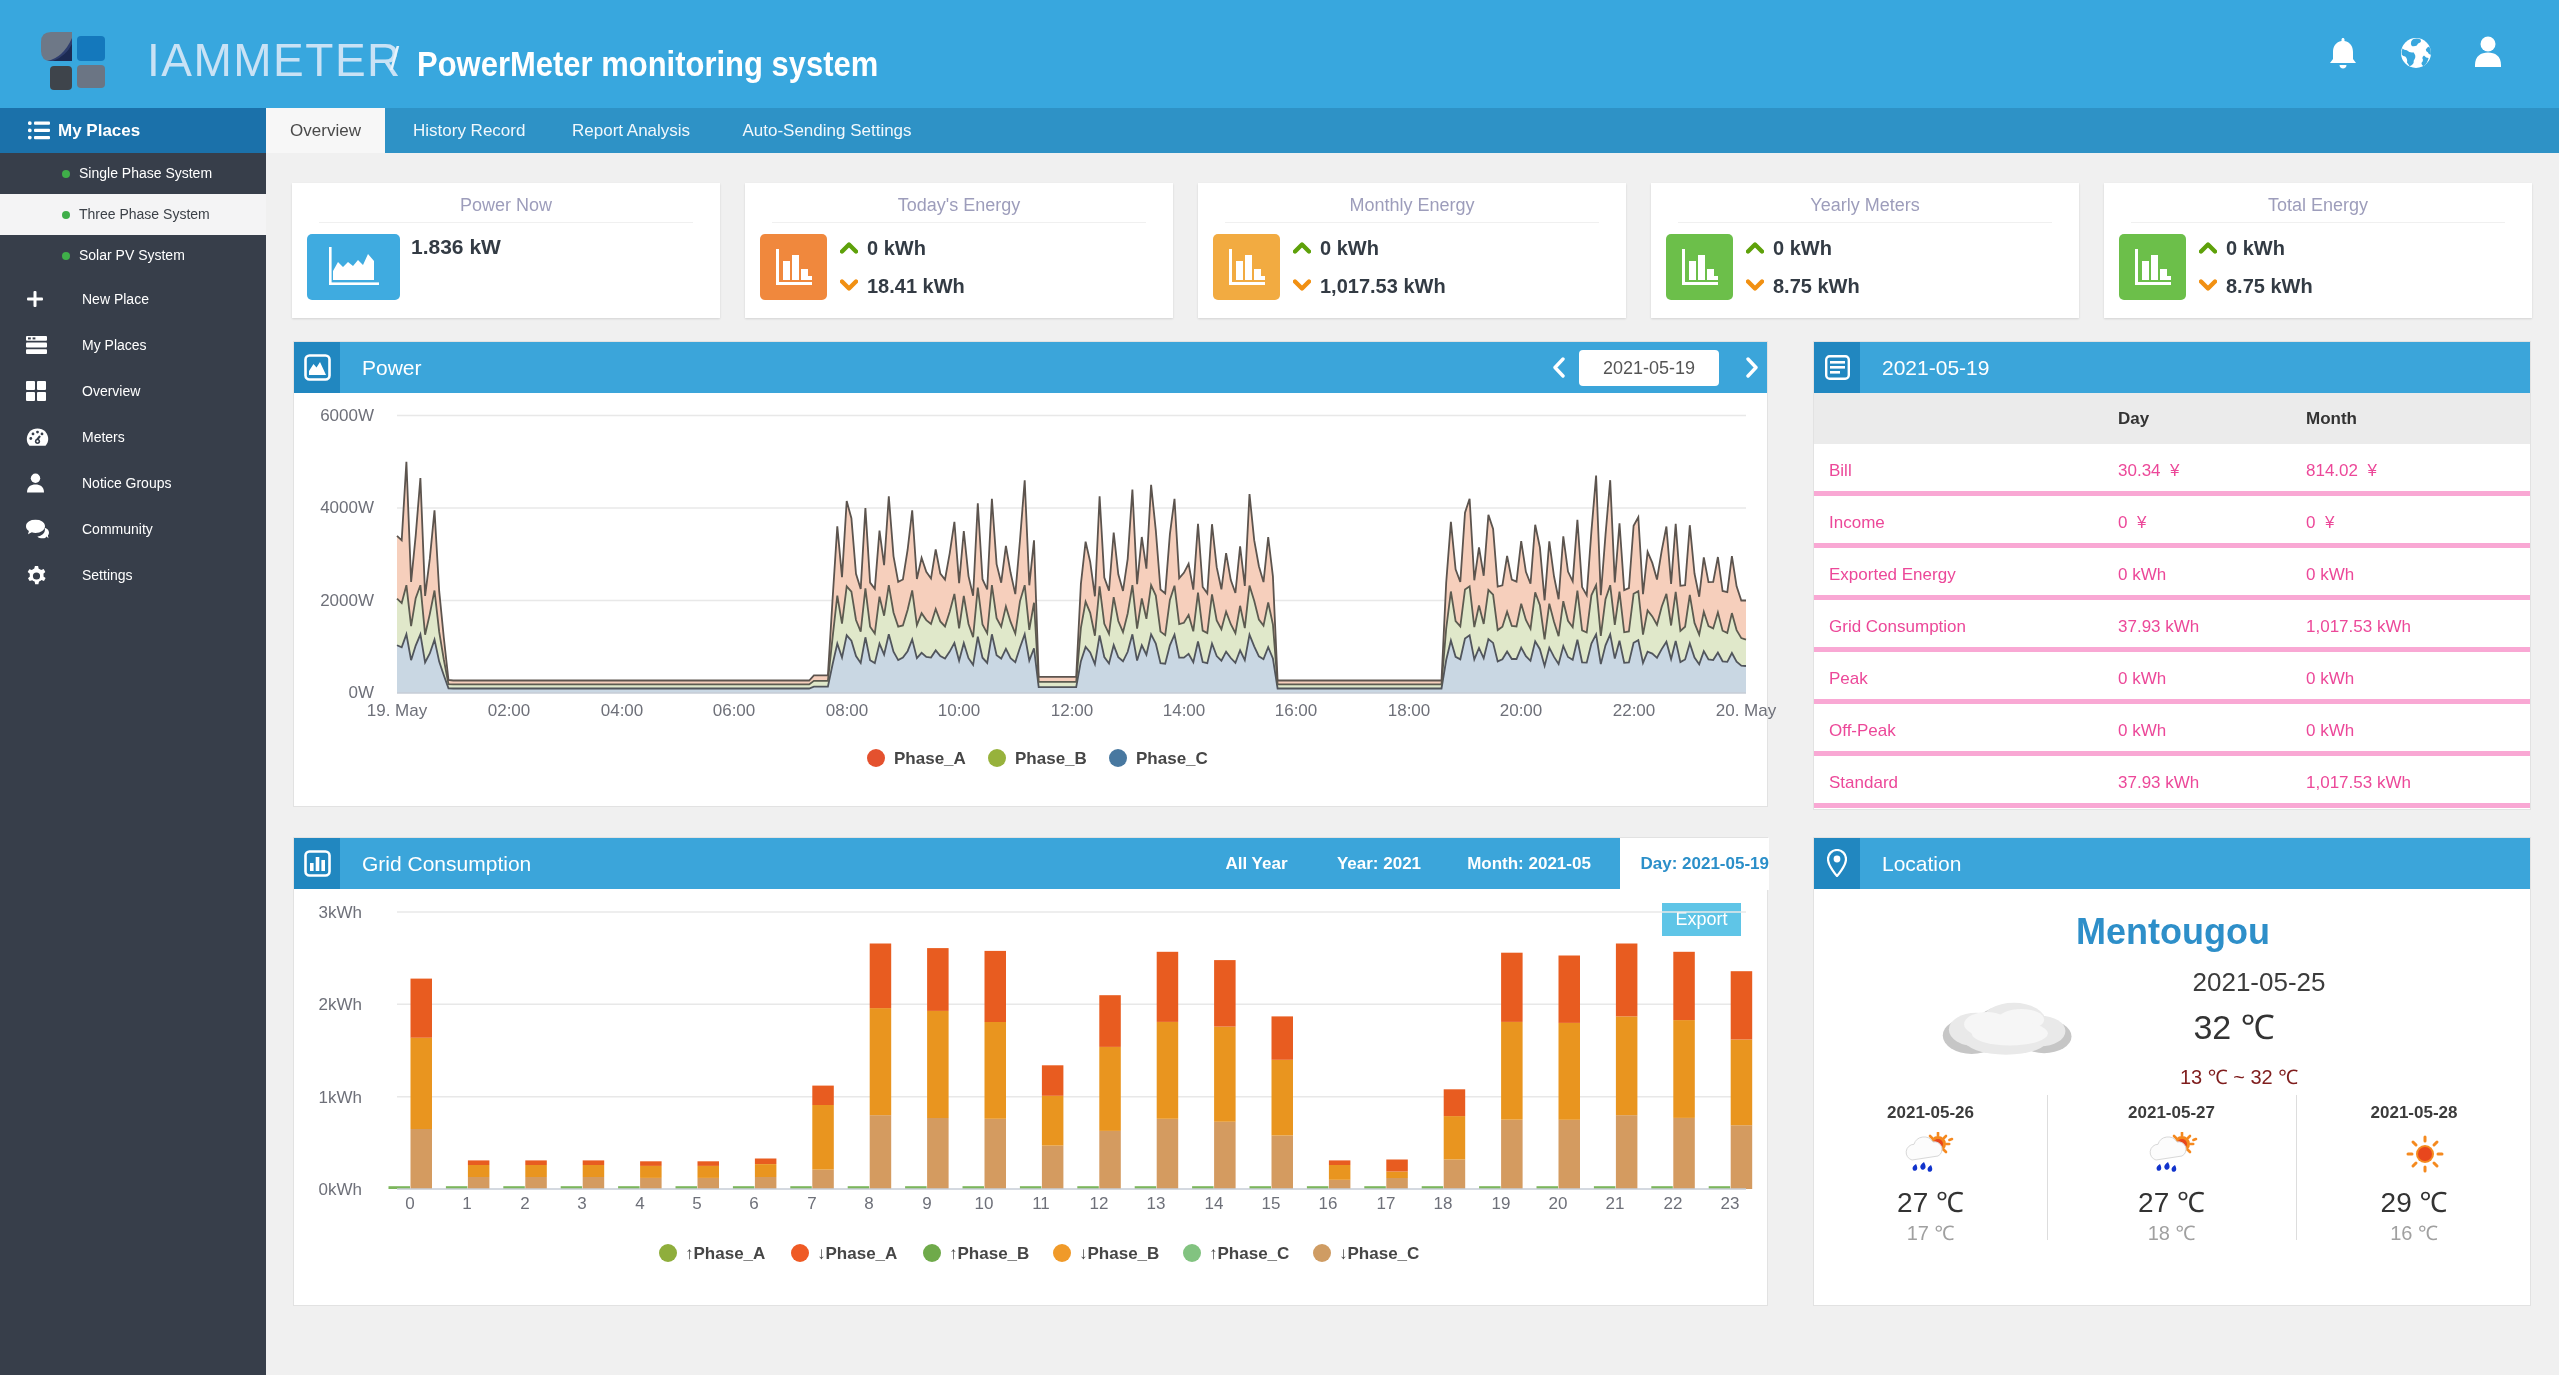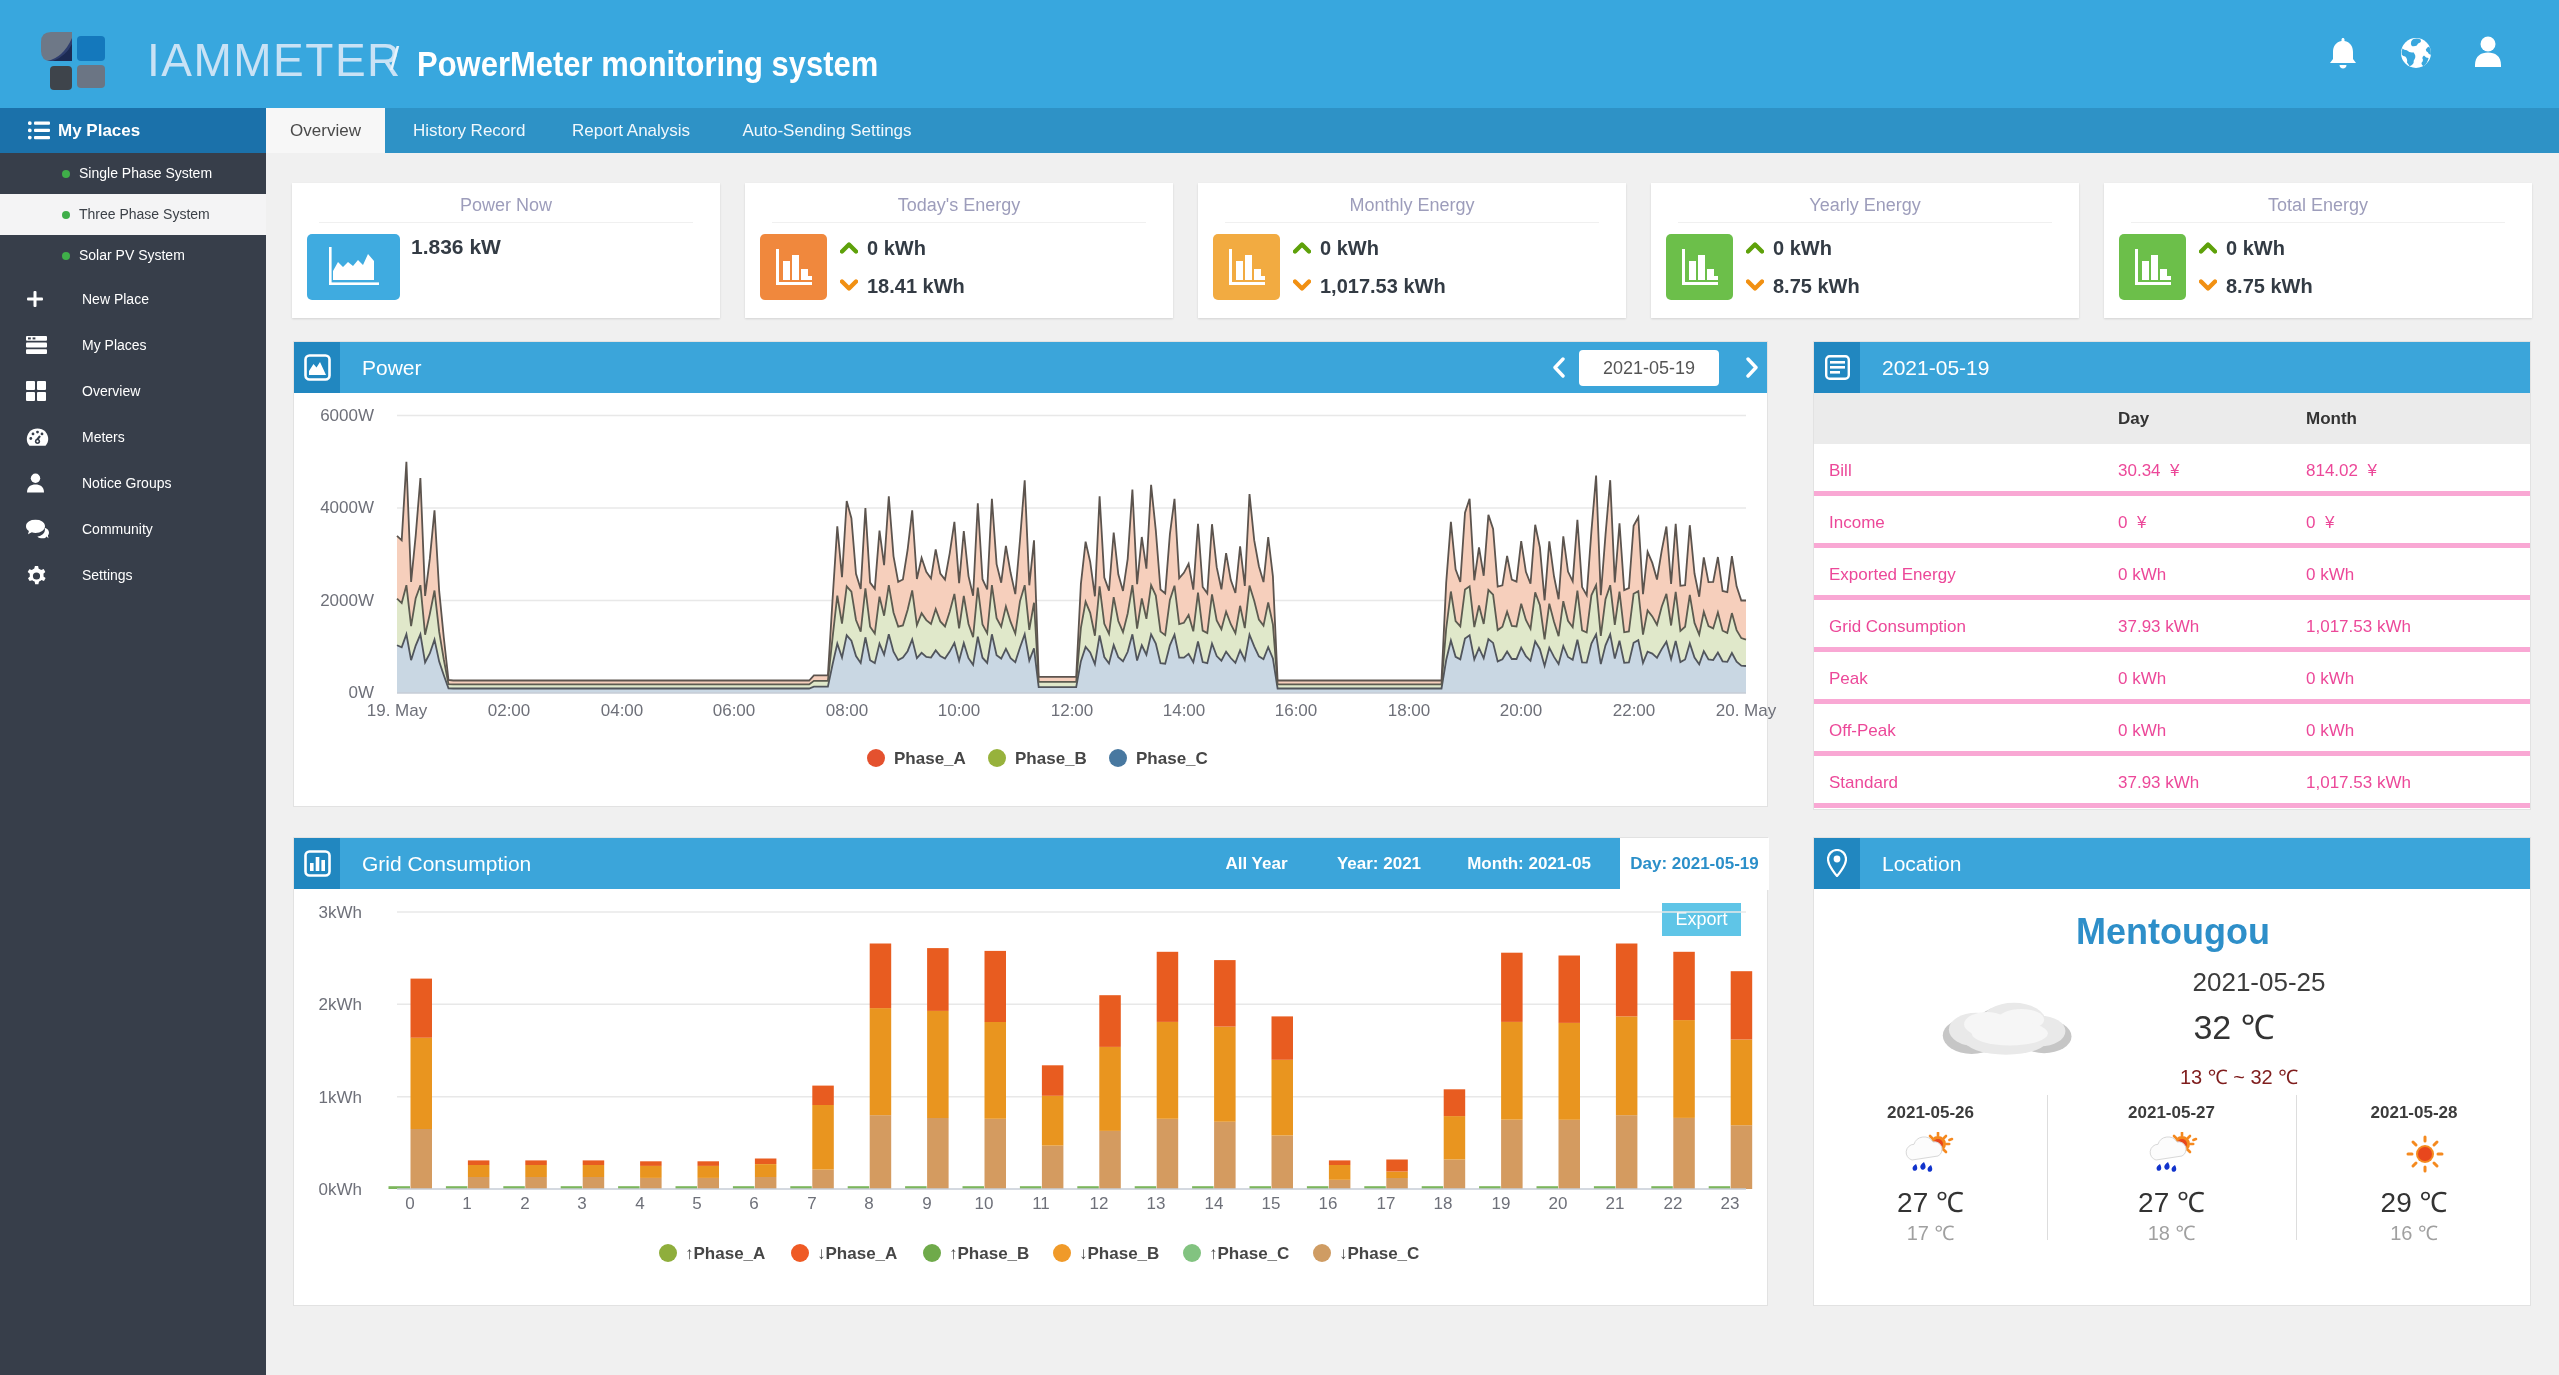--- a/index.html
+++ b/index.html
@@ -171,21 +171,21 @@
       <svg class="abs" style="left:95px;top:58px" width="18" height="13" viewBox="0 0 18 13">
         <path d="M2 10.5 L9 3.5 L16 10.5" fill="none" stroke="#5ea10a" stroke-width="4.4" stroke-linecap="round" stroke-linejoin="round"></path>
       </svg>
       <div class="cval" style="left:122px;top:54px">0 kWh</div>
       <svg class="abs" style="left:95px;top:96px" width="18" height="13" viewBox="0 0 18 13">
         <path d="M2 2.5 L9 9.5 L16 2.5" fill="none" stroke="#f19012" stroke-width="4.4" stroke-linecap="round" stroke-linejoin="round"></path>
       </svg>
       <div class="cval" style="left:122px;top:92px">1,017.53 kWh</div>
     </div>
 <div class="abs card" style="left:1651px;width:428px">
-      <div class="ctitle">Yearly Energy</div>
+      <div class="ctitle">Yearly Meters</div>
       <div class="ctile" style="background:#6cbf4a">
         <svg style="position:absolute;left:14px;top:13px" width="40" height="40" viewBox="0 0 40 40" fill="#fff">
           <rect x="2" y="2" width="3" height="36"></rect>
           <rect x="2" y="35" width="36" height="3"></rect>
           <rect x="9" y="14" width="7" height="19"></rect>
           <rect x="18" y="8" width="7" height="25"></rect>
           <rect x="27" y="22" width="7" height="11"></rect>
           <rect x="33" y="29" width="5" height="4"></rect>
         </svg>
       </div>
@@ -338,21 +338,21 @@
           <rect x="1.5" y="1.5" width="24" height="24" rx="4" fill="none" stroke="#fff" stroke-width="2.6"></rect>
           <rect x="6" y="13" width="3.6" height="8" fill="#fff"></rect>
           <rect x="11.7" y="7" width="3.6" height="14" fill="#fff"></rect>
           <rect x="17.4" y="10" width="3.6" height="11" fill="#fff"></rect>
         </svg>
       </div>
   <div class="ptitle">Grid Consumption</div>
   <div class="abs" style="left:905px;width:115px;top:0;height:51px;line-height:51px;font-size:17px;font-weight:bold;color:#fff;text-align:center">All Year</div>
   <div class="abs" style="left:1025px;width:120px;top:0;height:51px;line-height:51px;font-size:17px;font-weight:bold;color:#fff;text-align:center">Year: 2021</div>
   <div class="abs" style="left:1155px;width:160px;top:0;height:51px;line-height:51px;font-size:17px;font-weight:bold;color:#fff;text-align:center">Month: 2021-05</div>
-  <div class="abs" style="left:1326px;top:0;width:149px;height:52px;background:#fff;line-height:52px;font-size:17px;font-weight:bold;color:#2b8fc9;text-align:center">Day: 2021-05-19</div>
+  <div class="abs" style="left:1326px;top:0;width:149px;height:52px;background:#fff;line-height:52px;font-size:17px;font-weight:bold;color:#2b8fc9;text-align:right">Day: 2021-05-19</div>
  </div>
  <div class="abs" style="left:1368px;top:65px;width:79px;height:33px;background:#5fc5e7;border-radius:0;color:#fff;font-size:18px;text-align:center;line-height:33px">Export</div>
  <svg class="abs" style="left:0;top:51px" width="1473" height="417" viewBox="0 0 1473 417">
   <g stroke="#e8e8e8" stroke-width="1.4">
    <line x1="103" y1="23" x2="1452" y2="23"></line>
         <line x1="103" y1="115.3" x2="1452" y2="115.3"></line>
    <line x1="103" y1="207.7" x2="1452" y2="207.7"></line>
   </g>
   <text x="68" y="29" class="ax" text-anchor="end">3kWh</text>
   <text x="68" y="121" class="ax" text-anchor="end">2kWh</text>

